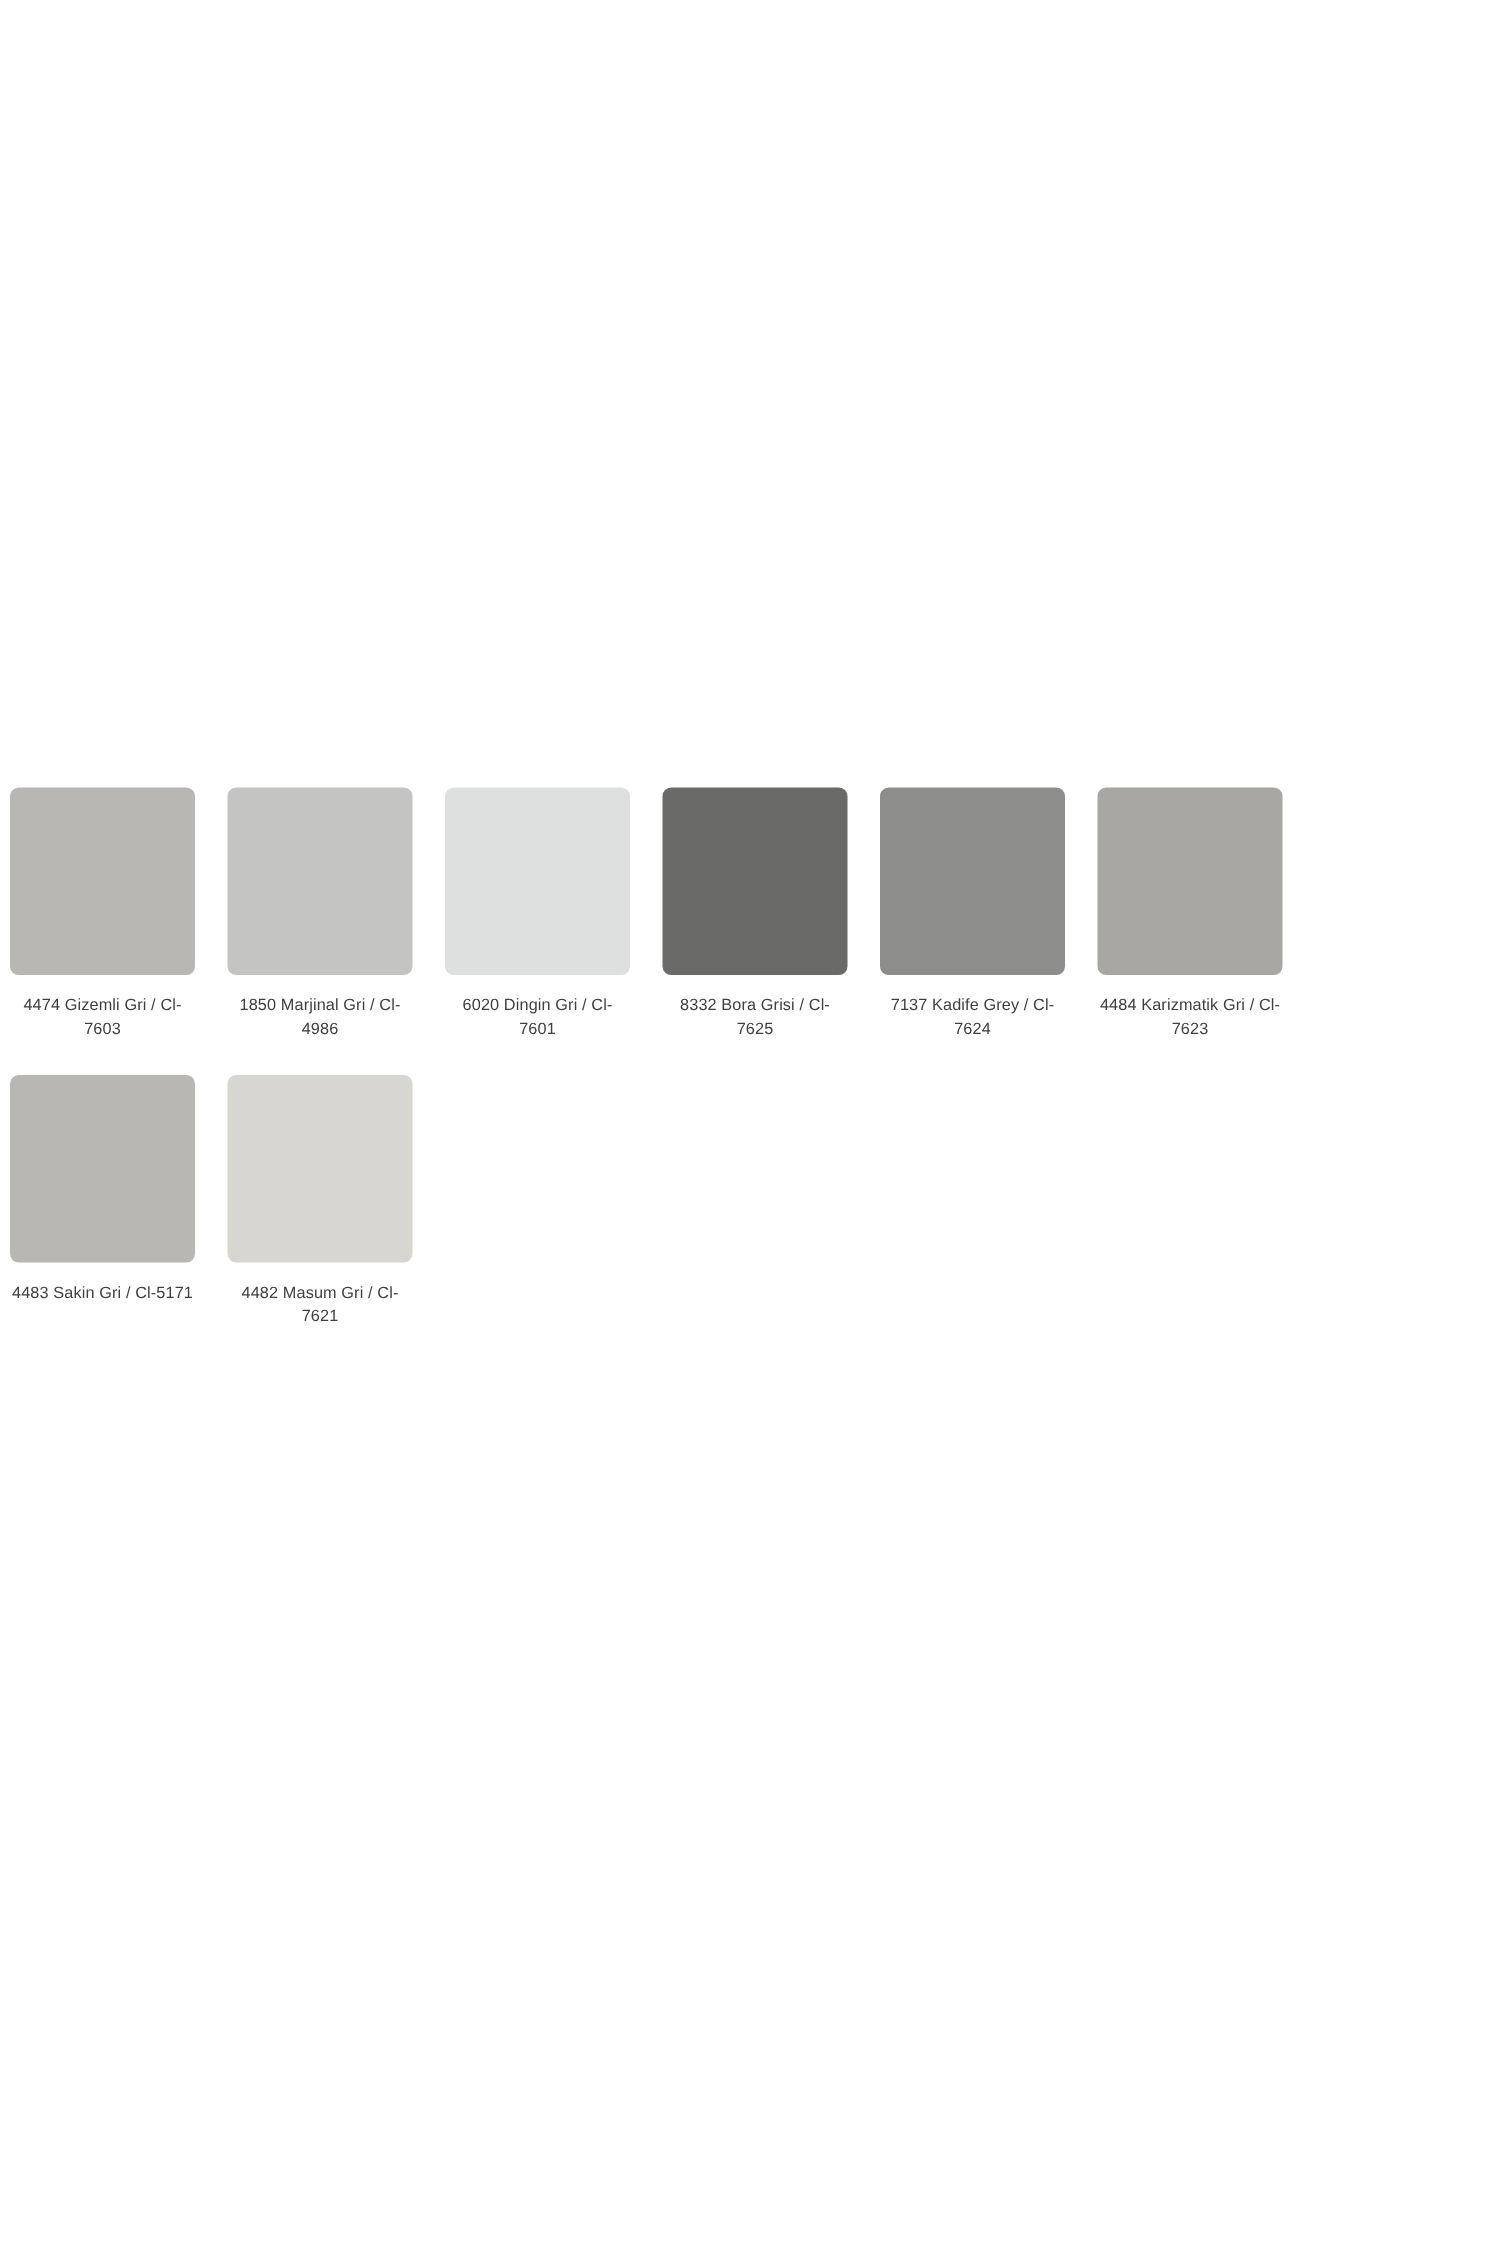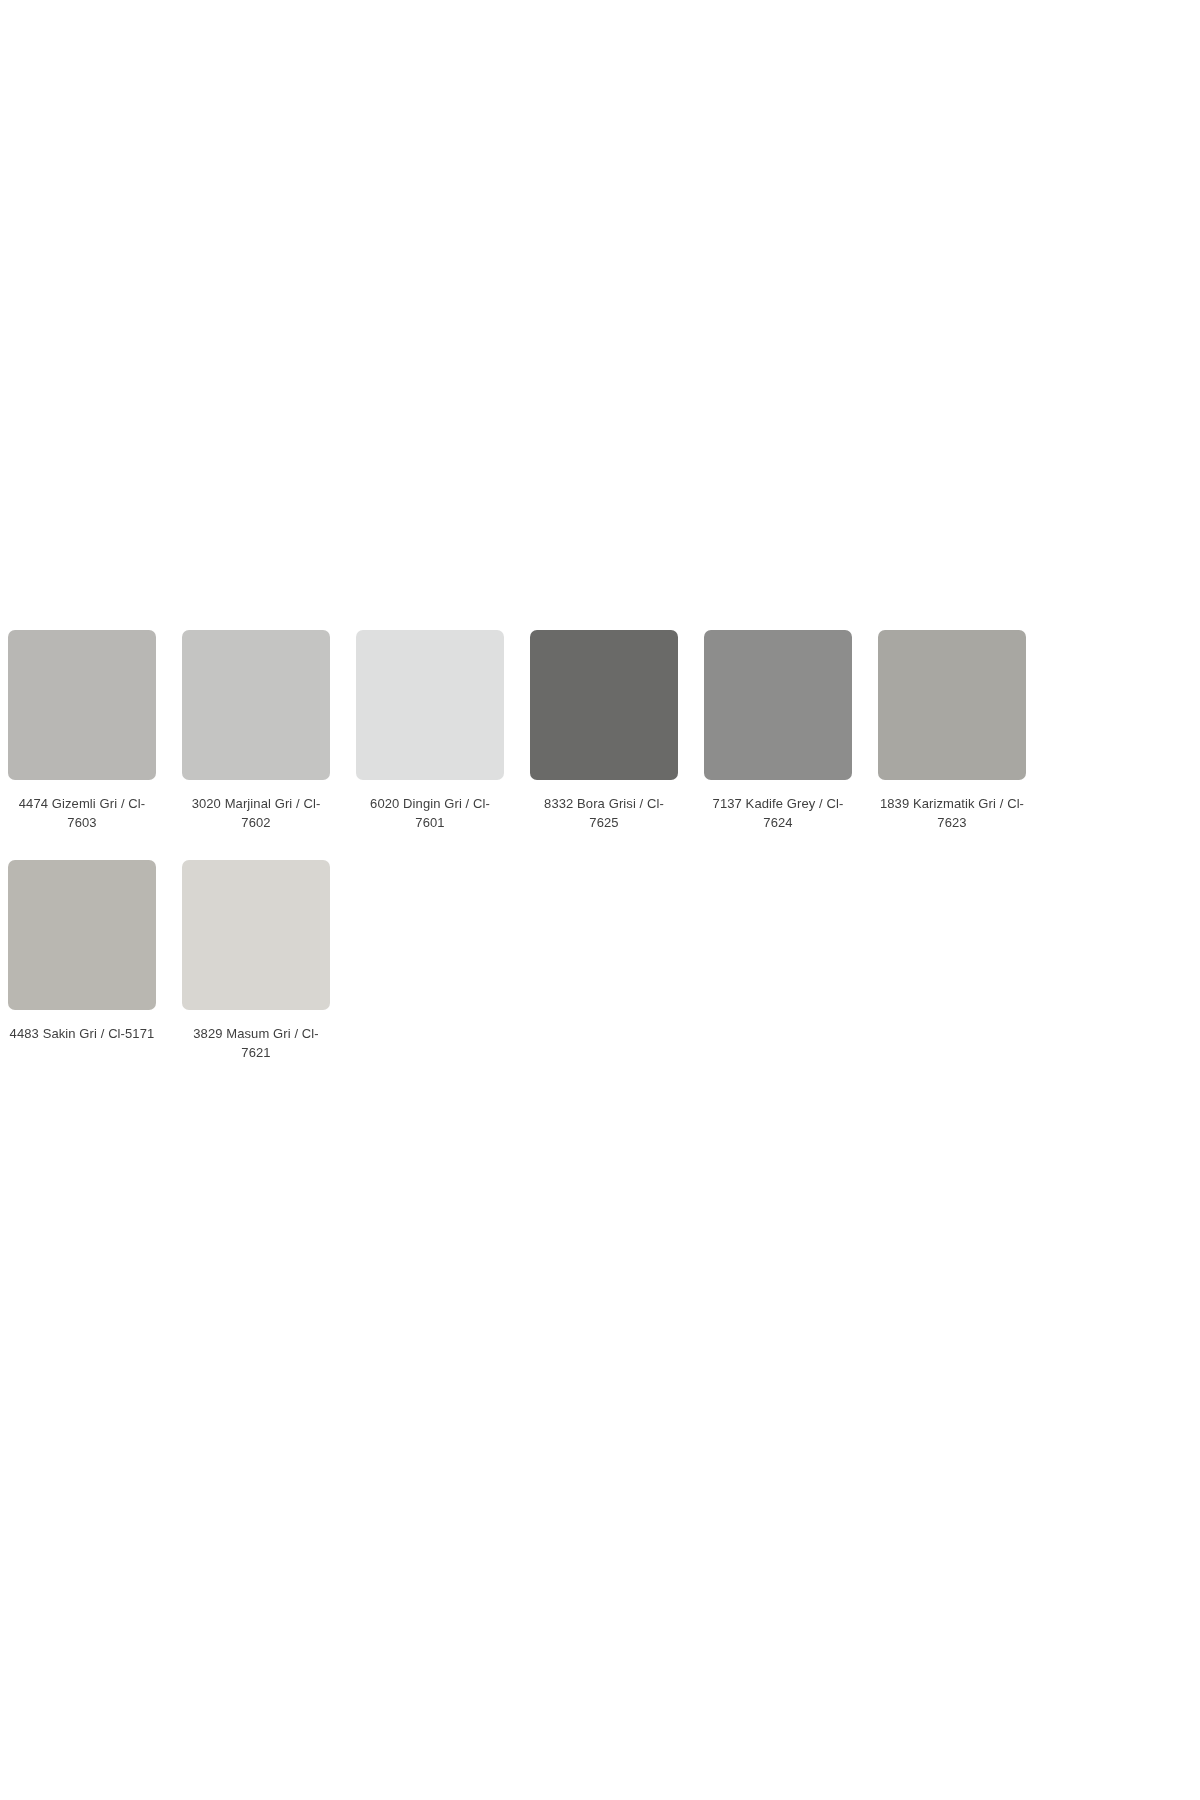--- a/index.html
+++ b/index.html
@@ -71,40 +71,40 @@
 <body>
 
 <div class="page">
   <div class="swatch-grid">
       <div class="swatch-card">
         <div class="swatch-chip" style="background-color: rgb(184, 183, 180);"></div>
         <div class="swatch-label">4474 Gizemli Gri / Cl-7603</div>
       </div>
       <div class="swatch-card">
         <div class="swatch-chip" style="background-color: rgb(196, 196, 194);"></div>
-        <div class="swatch-label">3020 Marjinal Gri / Cl-7602</div>
+        <div class="swatch-label">1850 Marjinal Gri / Cl-4986</div>
       </div>
       <div class="swatch-card">
         <div class="swatch-chip" style="background-color: rgb(222, 223, 223);"></div>
         <div class="swatch-label">6020 Dingin Gri / Cl-7601</div>
       </div>
       <div class="swatch-card">
         <div class="swatch-chip" style="background-color: rgb(106, 106, 104);"></div>
         <div class="swatch-label">8332 Bora Grisi / Cl-7625</div>
       </div>
       <div class="swatch-card">
         <div class="swatch-chip" style="background-color: rgb(141, 141, 140);"></div>
         <div class="swatch-label">7137 Kadife Grey / Cl-7624</div>
       </div>
       <div class="swatch-card">
         <div class="swatch-chip" style="background-color: rgb(168, 167, 162);"></div>
-        <div class="swatch-label">1839 Karizmatik Gri / Cl-7623</div>
+        <div class="swatch-label">4484 Karizmatik Gri / Cl-7623</div>
       </div>
       <div class="swatch-card">
         <div class="swatch-chip" style="background-color: rgb(185, 183, 177);"></div>
         <div class="swatch-label">4483 Sakin Gri / Cl-5171</div>
       </div>
       <div class="swatch-card">
         <div class="swatch-chip" style="background-color: rgb(216, 214, 209);"></div>
-        <div class="swatch-label">3829 Masum Gri / Cl-7621</div>
+        <div class="swatch-label">4482 Masum Gri / Cl-7621</div>
       </div>
     </div>
 </div>
 
 </body></html>

